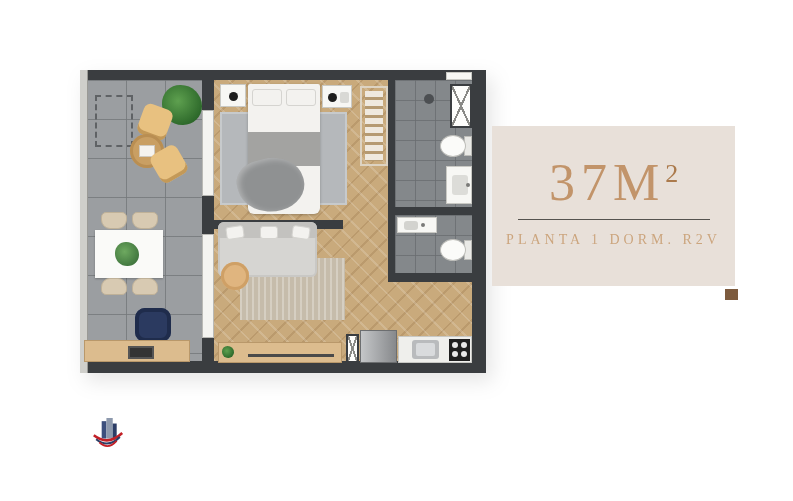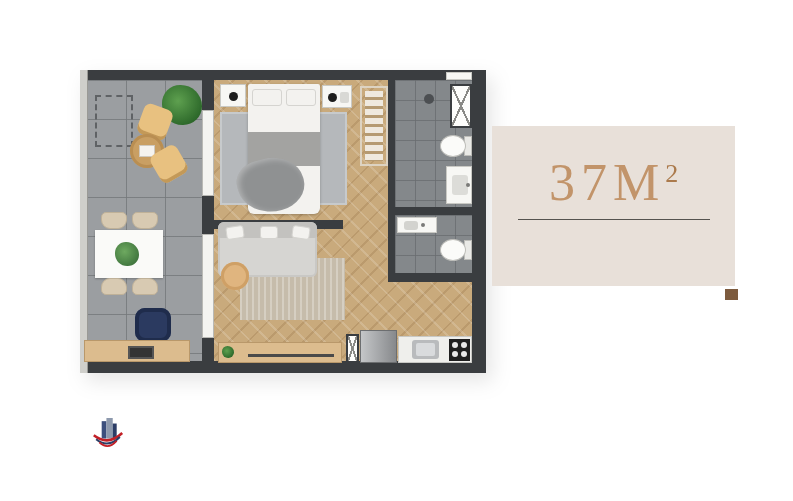--- a/index.html
+++ b/index.html
@@ -184,20 +184,21 @@
       <div class="abs burner" style="left:3px;top:3px;width:6px;height:6px;"></div>
       <div class="abs burner" style="left:12px;top:3px;width:6px;height:6px;"></div>
       <div class="abs burner" style="left:3px;top:12px;width:6px;height:6px;"></div>
       <div class="abs burner" style="left:12px;top:12px;width:6px;height:6px;"></div>
     </div>
   </div>
 
   <div id="info-panel" class="abs">
     <div id="area-line"><span>37M</span><sup>2</sup></div>
     <div id="panel-divider"></div>
+    <div id="panel-subtitle">PLANTA 1 DORM. R2V</div>
   </div>
   <div id="panel-square" class="abs"></div>
 
   <div id="logo" class="abs">
     <svg width="44" height="30" viewBox="0 0 44 38">
       <rect x="14" y="4" width="6" height="22" fill="#3c4f7d"></rect>
       <rect x="20" y="0" width="8" height="26" fill="#8d99ad"></rect>
       <rect x="28" y="7" width="5" height="19" fill="#2c3d66"></rect>
       <path d="M4 22 Q 22 36 40 19" stroke="#c22027" stroke-width="3.2" fill="none"></path>
       <path d="M7 27 Q 22 39 37 24" stroke="#2c3d66" stroke-width="2.6" fill="none"></path>

